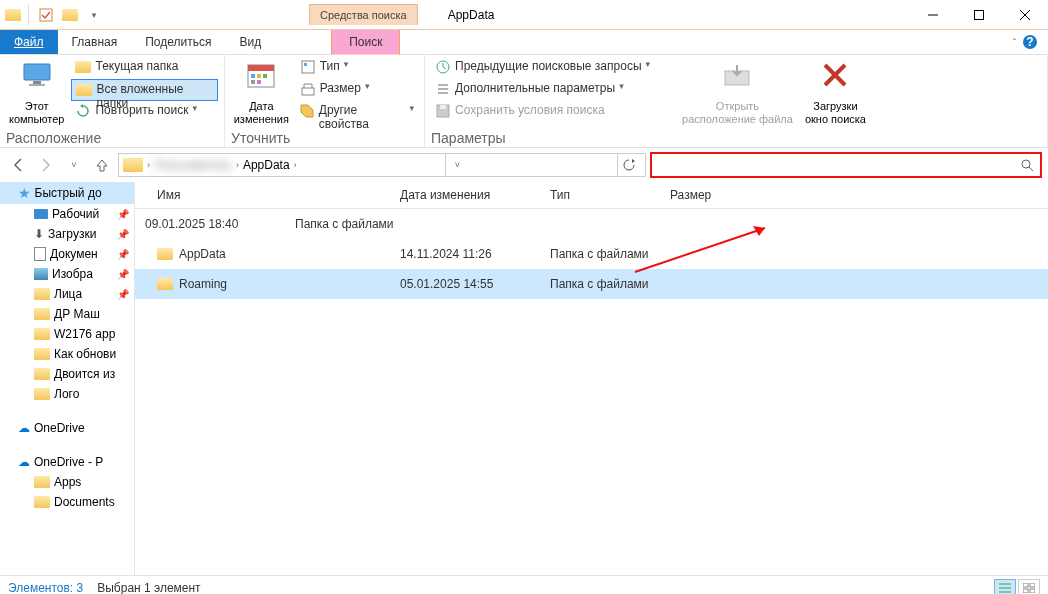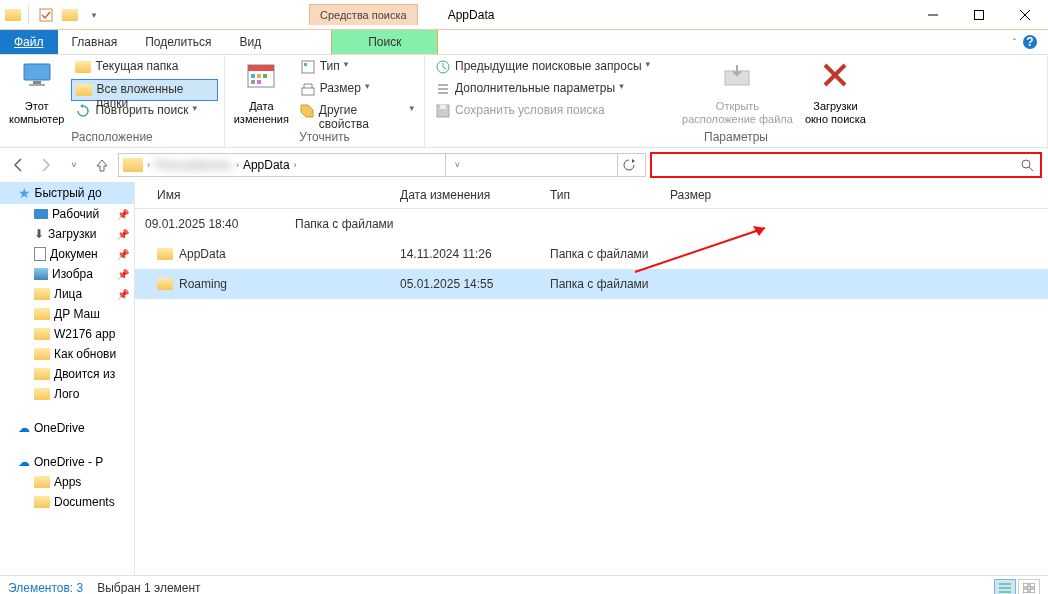--- a/index.html
+++ b/index.html
@@ -13,28 +13,28 @@
 .qat-btn { width: 22px; height: 22px; display: flex; align-items: center; justify-content: center; }
 .context-tab { background: #f9d9be; border: 1px solid #e6b890; border-bottom: none; padding: 4px 10px; font-size: 11px; color: #444; margin-left: 200px; }
 .title-text { margin-left: 30px; font-size: 12px; color: #000; }
 .win-controls { margin-left: auto; display: flex; }
 .win-btn { width: 46px; height: 30px; display: flex; align-items: center; justify-content: center; color: #333; }
 
 
 .tabs { height: 25px; display: flex; align-items: stretch; border-bottom: 1px solid #e1e1e1; }
 .tab { padding: 4px 14px; font-size: 12px; color: #333; display: flex; align-items: center; }
 .tab.file { background: #1979ca; color: #fff; text-decoration: underline; }
-.tab.active-ctx { background: #86efac; border: 1px solid #ffa04d; border-top: none; border-bottom: 1px solid #f9d9be; margin-bottom: -1px; margin-left: 56px; padding: 4px 36px; }
+.tab.active-ctx { background: #f9a8d4; border: 1px solid #ffa04d; border-top: none; border-bottom: 1px solid #f9d9be; margin-bottom: -1px; margin-left: 56px; padding: 4px 17px; }
 .tabs-right { margin-left: auto; display: flex; align-items: center; gap: 6px; padding-right: 10px; }
 
 
 .ribbon { height: 93px; border-bottom: 1px solid #e1e1e1; display: flex; }
 .ribbon-group { border-right: 1px solid #e8e8e8; padding: 2px 6px; display: flex; flex-direction: column; }
 .rg-body { flex: 1; display: flex; align-items: flex-start; gap: 4px; }
-.rg-label { text-align: center; font-size: 12px; color: #666; padding: 2px 0; }
+.rg-label { text-align: left; font-size: 14px; color: #666; padding: 2px 0; }
 .big-btn { display: flex; flex-direction: column; align-items: center; gap: 9px; padding: 2px 4px; min-width: 56px; }
 .big-btn .icon { width: 32px; height: 32px; display: flex; align-items: center; justify-content: center; }
 .big-btn .lbl { font-size: 11px; text-align: center; line-height: 1.2; }
 .small-row { display: flex; align-items: flex-start; gap: 4px; padding: 2px 4px; font-size: 12px; color: #333; height: 22px; }
 .small-row.active { background: #cde6f7; border: 1px solid #3b82f6; }
 .small-row .icon { width: 16px; height: 16px; display: inline-flex; align-items: center; justify-content: center; }
 .stack { display: flex; flex-direction: column; }
 .disabled { color: #a0a0a0; }
 
 

